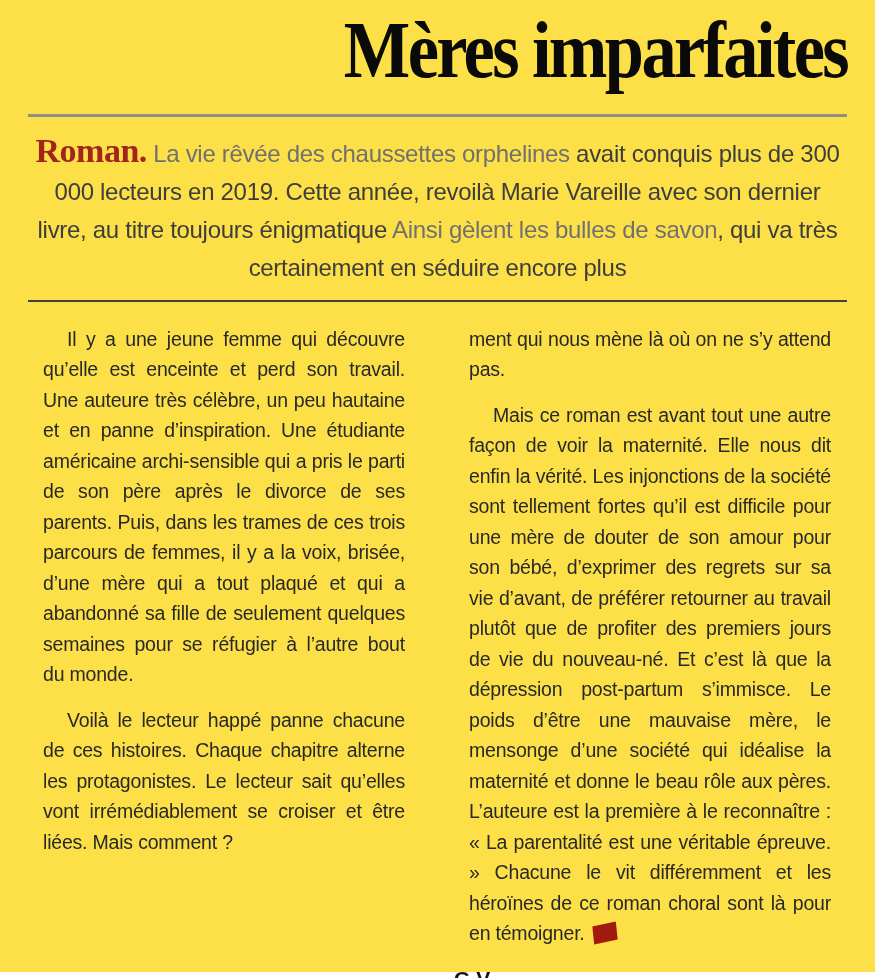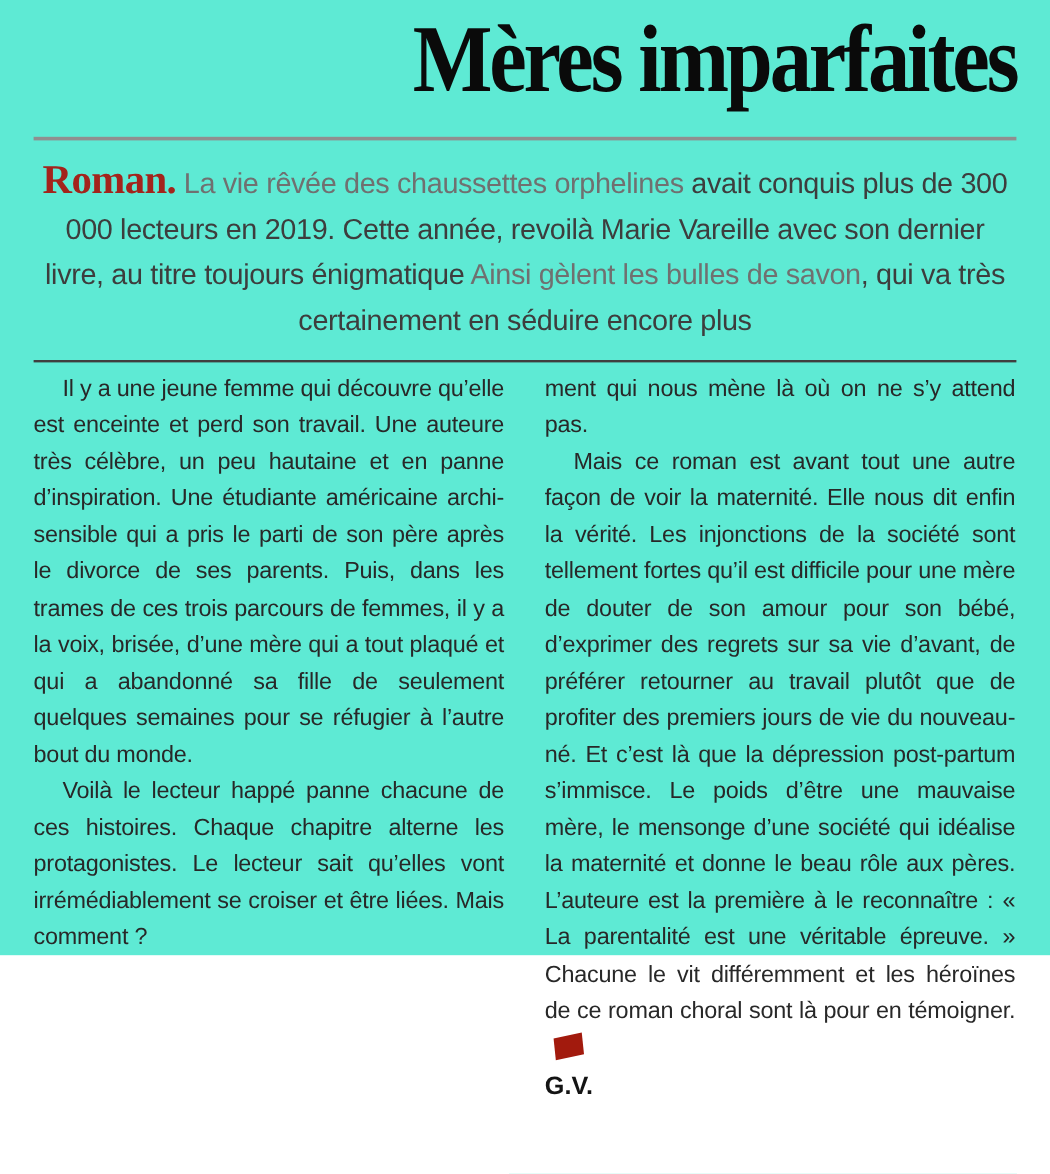--- a/index.html
+++ b/index.html
@@ -13,21 +13,21 @@
     --standfirst-italic:#707070;
   }
   *{box-sizing:border-box;margin:0;padding:0;}
   html,body{background:#ffffff;}
   body{
     width:875px;height:978px;
     font-family:"Liberation Sans","DejaVu Sans",sans-serif;
     color:var(--body-ink);
     overflow:hidden;
   }
-  .page{width:875px;height:796px;padding:0 28px;background:#5eead4;}
+  .page{width:875px;height:972px;padding:0 28px;background:#fde047;}
   .masthead{padding-top:10px;}
   .article-title{
     font-family:"Liberation Serif","DejaVu Serif",serif;
     font-weight:700;
     font-size:80px;
     line-height:1.02;
     letter-spacing:-3px;
     color:var(--title-ink);
     text-align:right;
     transform:scaleX(.88);
@@ -63,21 +63,21 @@
     width:392px;
     flex:0 0 392px;
     font-size:19.5px;
     line-height:30.5px;
     letter-spacing:-.2px;
     text-align:justify;
     color:var(--body-ink);
     hyphens:auto;
     -webkit-hyphens:auto;
   }
-  .body-para{margin:0;}
+  .body-para{margin:15px;}
   .body-para.indent{text-indent:24px;}
   .quote-italic{}
   .end-mark{
     display:inline-block;
     width:24px;height:18px;
     background:var(--accent-dark);
     transform:rotate(-12deg) skewX(-6deg);
     margin-left:8px;
     vertical-align:-2px;
   }

